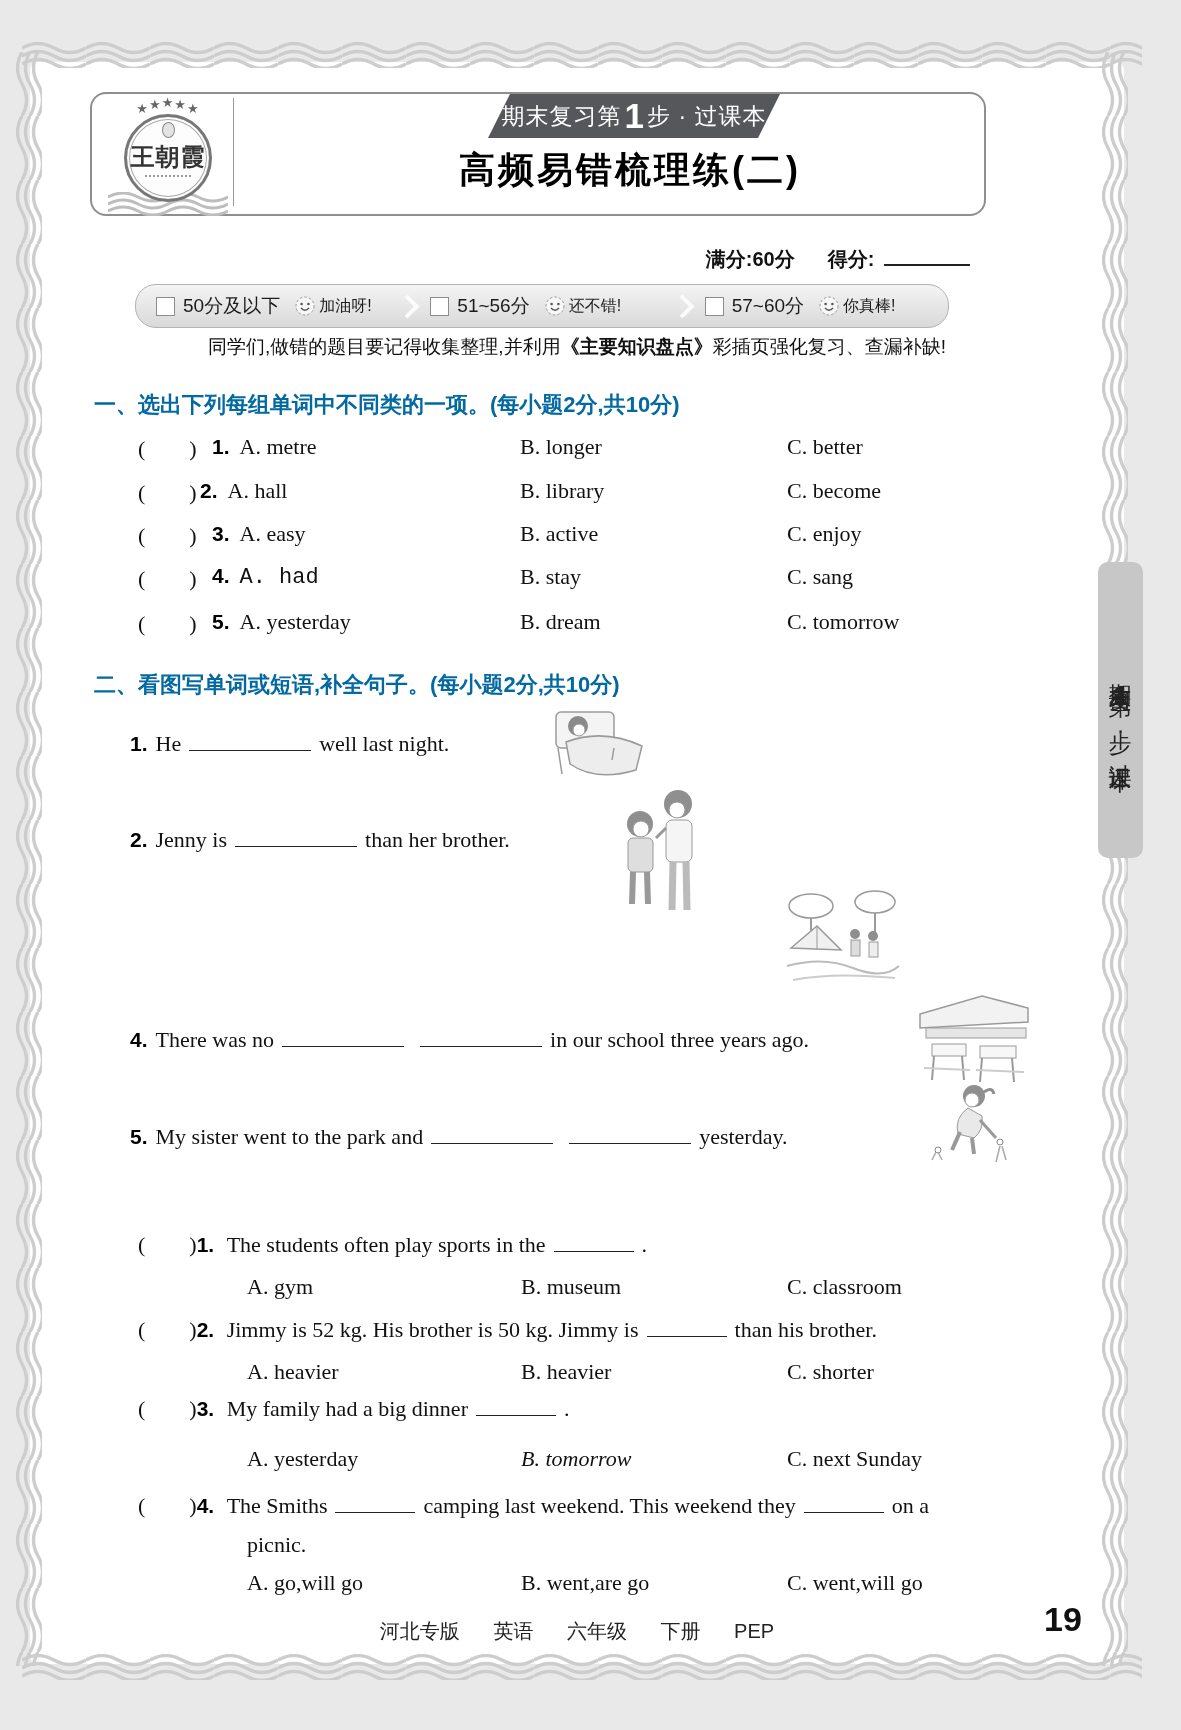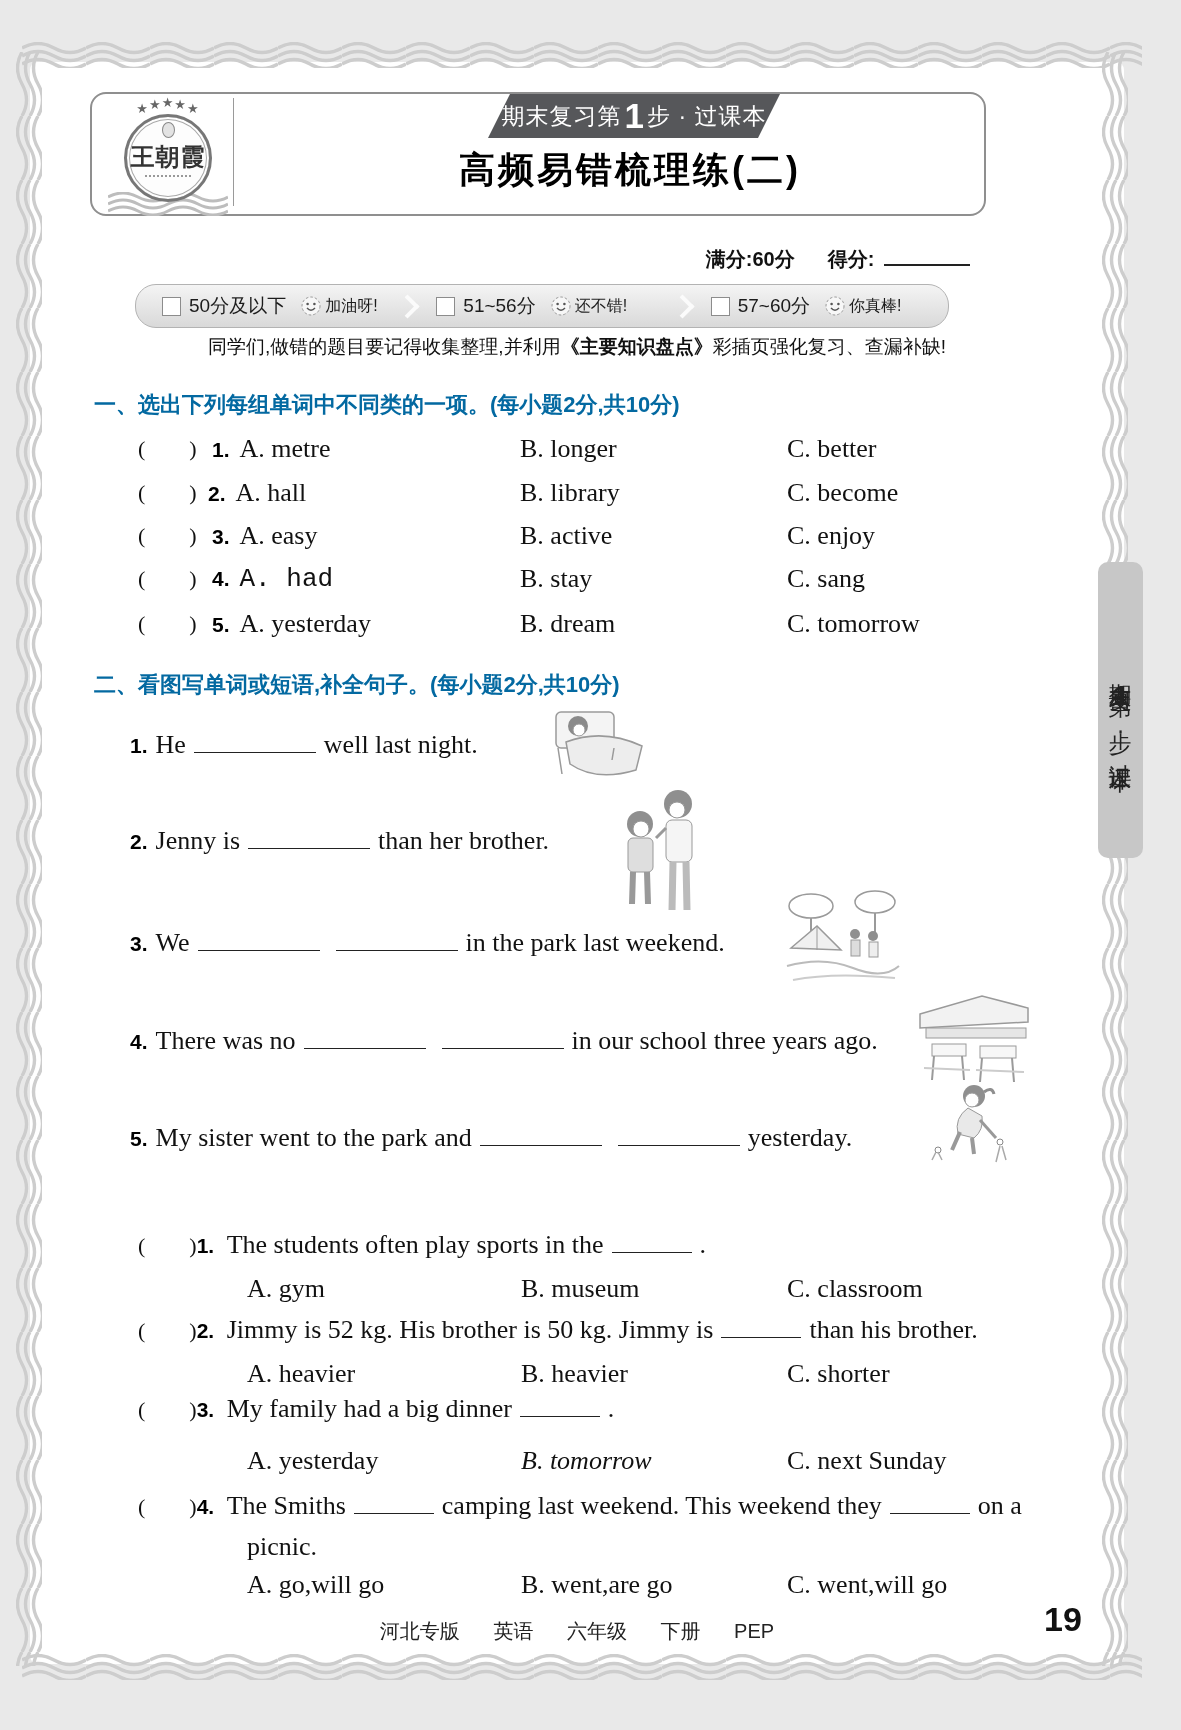--- a/index.html
+++ b/index.html
@@ -31,33 +31,33 @@
   .banner .bstep{font-size:35px;font-weight:bold;margin:0 3px;line-height:40px;}
   .htitle{position:absolute;left:280px;top:146px;width:700px;text-align:center;z-index:3;
         font-size:36px;font-weight:bold;color:#000;letter-spacing:3px;}
   
   .scoreline{position:absolute;left:640px;top:246px;width:330px;text-align:right;z-index:2;
         font-size:20px;font-weight:bold;color:#111;}
   .scoreline .uline{display:inline-block;width:86px;border-bottom:2px solid #222;height:18px;margin-left:4px;}
   .bar{position:absolute;left:135px;top:284px;width:812px;height:42px;z-index:2;
        border:1.5px solid #b3b3b3;border-radius:21px;background:linear-gradient(#f4f4f4,#d9d9d9);
        display:flex;align-items:center;overflow:hidden;}
-  .seg{flex:1;display:flex;align-items:center;padding-left:26px;}
+  .seg{flex:1;display:flex;align-items:center;padding-left:20px;}
   .cbx{width:17px;height:17px;background:#fff;border:1.5px solid #8c8c8c;margin-right:8px;flex:0 0 auto;}
   .rng{font-size:19px;color:#1c1c1c;margin-right:14px;white-space:nowrap;}
   .praise{font-size:16px;color:#1c1c1c;white-space:nowrap;}
   .face{margin-right:3px;flex:0 0 auto;}
   .sep{width:13px;height:13px;border-top:4px solid #fbfbfb;border-right:4px solid #fbfbfb;
        transform:rotate(45deg);margin-right:-6px;flex:0 0 auto;}
   .tipline{position:absolute;left:30px;top:334px;width:1094px;text-align:center;z-index:2;
        font-size:19px;color:#111;}
   .tipline b{font-weight:bold;}
   
   .sechead{position:absolute;left:94px;z-index:2;font-size:22px;font-weight:bold;color:#0369a1;white-space:nowrap;}
-  .etext{font-family:"Liberation Serif",serif;font-size:26px;color:#111;}
+  .etext{font-family:"Liberation Serif",serif;font-size:22px;color:#111;}
   .qnum{font-weight:bold;font-size:21px;color:#000;font-family:"Liberation Sans",sans-serif;}
   .row{position:absolute;left:0;top:0;width:1100px;height:32px;z-index:2;}
   .abs{position:absolute;white-space:nowrap;}
   .bracket{font-family:"Liberation Serif",serif;font-size:22px;color:#111;}
   .blank{display:inline-block;border-bottom:1.5px solid #222;height:20px;vertical-align:baseline;}
   .b122{width:122px;margin:0 8px;}
   .b80{width:80px;margin:0 8px;}
   .s2item{position:absolute;left:130px;z-index:2;white-space:nowrap;}
   .s2item .qnum{margin-right:8px;}
   .s3q{position:absolute;z-index:2;white-space:nowrap;}
@@ -180,21 +180,21 @@
 
   <div class="sechead" style="top:390px;">一、选出下列每组单词中不同类的一项。(每小题2分,共10分)</div>
   <div class="row" style="top:434px;">
     <span class="abs bracket" style="left:138px;">(　　)</span>
     <span class="abs" style="left:212px;"><b class="qnum">1.</b><span class="etext" style="margin-left:10px;">A. metre</span></span>
     <span class="abs etext" style="left:520px;">B. longer</span>
     <span class="abs etext" style="left:787px;">C. better</span>
   </div>
   <div class="row" style="top:478px;">
     <span class="abs bracket" style="left:138px;">(　　)</span>
-    <span class="abs" style="left:208px;"><b class="qnum">2.</b><span class="etext" style="margin-left:10px;">A. hall</span></span>
+    <span class="abs" style="left:200px;"><b class="qnum">2.</b><span class="etext" style="margin-left:10px;">A. hall</span></span>
     <span class="abs etext" style="left:520px;">B. library</span>
     <span class="abs etext" style="left:787px;">C. become</span>
   </div>
   <div class="row" style="top:521px;">
     <span class="abs bracket" style="left:138px;">(　　)</span>
     <span class="abs" style="left:212px;"><b class="qnum">3.</b><span class="etext" style="margin-left:10px;">A. easy</span></span>
     <span class="abs etext" style="left:520px;">B. active</span>
     <span class="abs etext" style="left:787px;">C. enjoy</span>
   </div>
   <div class="row" style="top:564px;">
@@ -210,23 +210,20 @@
     <span class="abs etext" style="left:787px;">C. tomorrow</span>
   </div>
 
   <div class="sechead" style="top:670px;">二、看图写单词或短语,补全句子。(每小题2分,共10分)</div>
 
   <div class="s2item" style="top:730px;">
     <b class="qnum">1.</b><span class="etext">He</span><span class="blank b122"></span><span class="etext">well last night.</span>
   </div>
   <div class="s2item" style="top:826px;">
     <b class="qnum">2.</b><span class="etext">Jenny is</span><span class="blank b122"></span><span class="etext">than her brother.</span>
-  </div>
-  <div class="s2item" style="top:928px;">
-    <b class="qnum">3.</b><span class="etext">We</span><span class="blank b122"></span><span class="blank b122"></span><span class="etext">in the park last weekend.</span>
   </div>
   <div class="s2item" style="top:1026px;">
     <b class="qnum">4.</b><span class="etext">There was no</span><span class="blank b122"></span><span class="blank b122"></span><span class="etext">in our school three years ago.</span>
   </div>
   <div class="s2item" style="top:1123px;">
     <b class="qnum">5.</b><span class="etext">My sister went to the park and</span><span class="blank b122"></span><span class="blank b122"></span><span class="etext">yesterday.</span>
   </div>
 
   <svg class="illus" style="left:548px;top:704px;" width="100" height="78" viewBox="0 0 100 78">
     <rect x="8" y="8" width="58" height="36" rx="5" fill="#f4f4f4" stroke="#9a9a9a" stroke-width="1.5"></rect>

